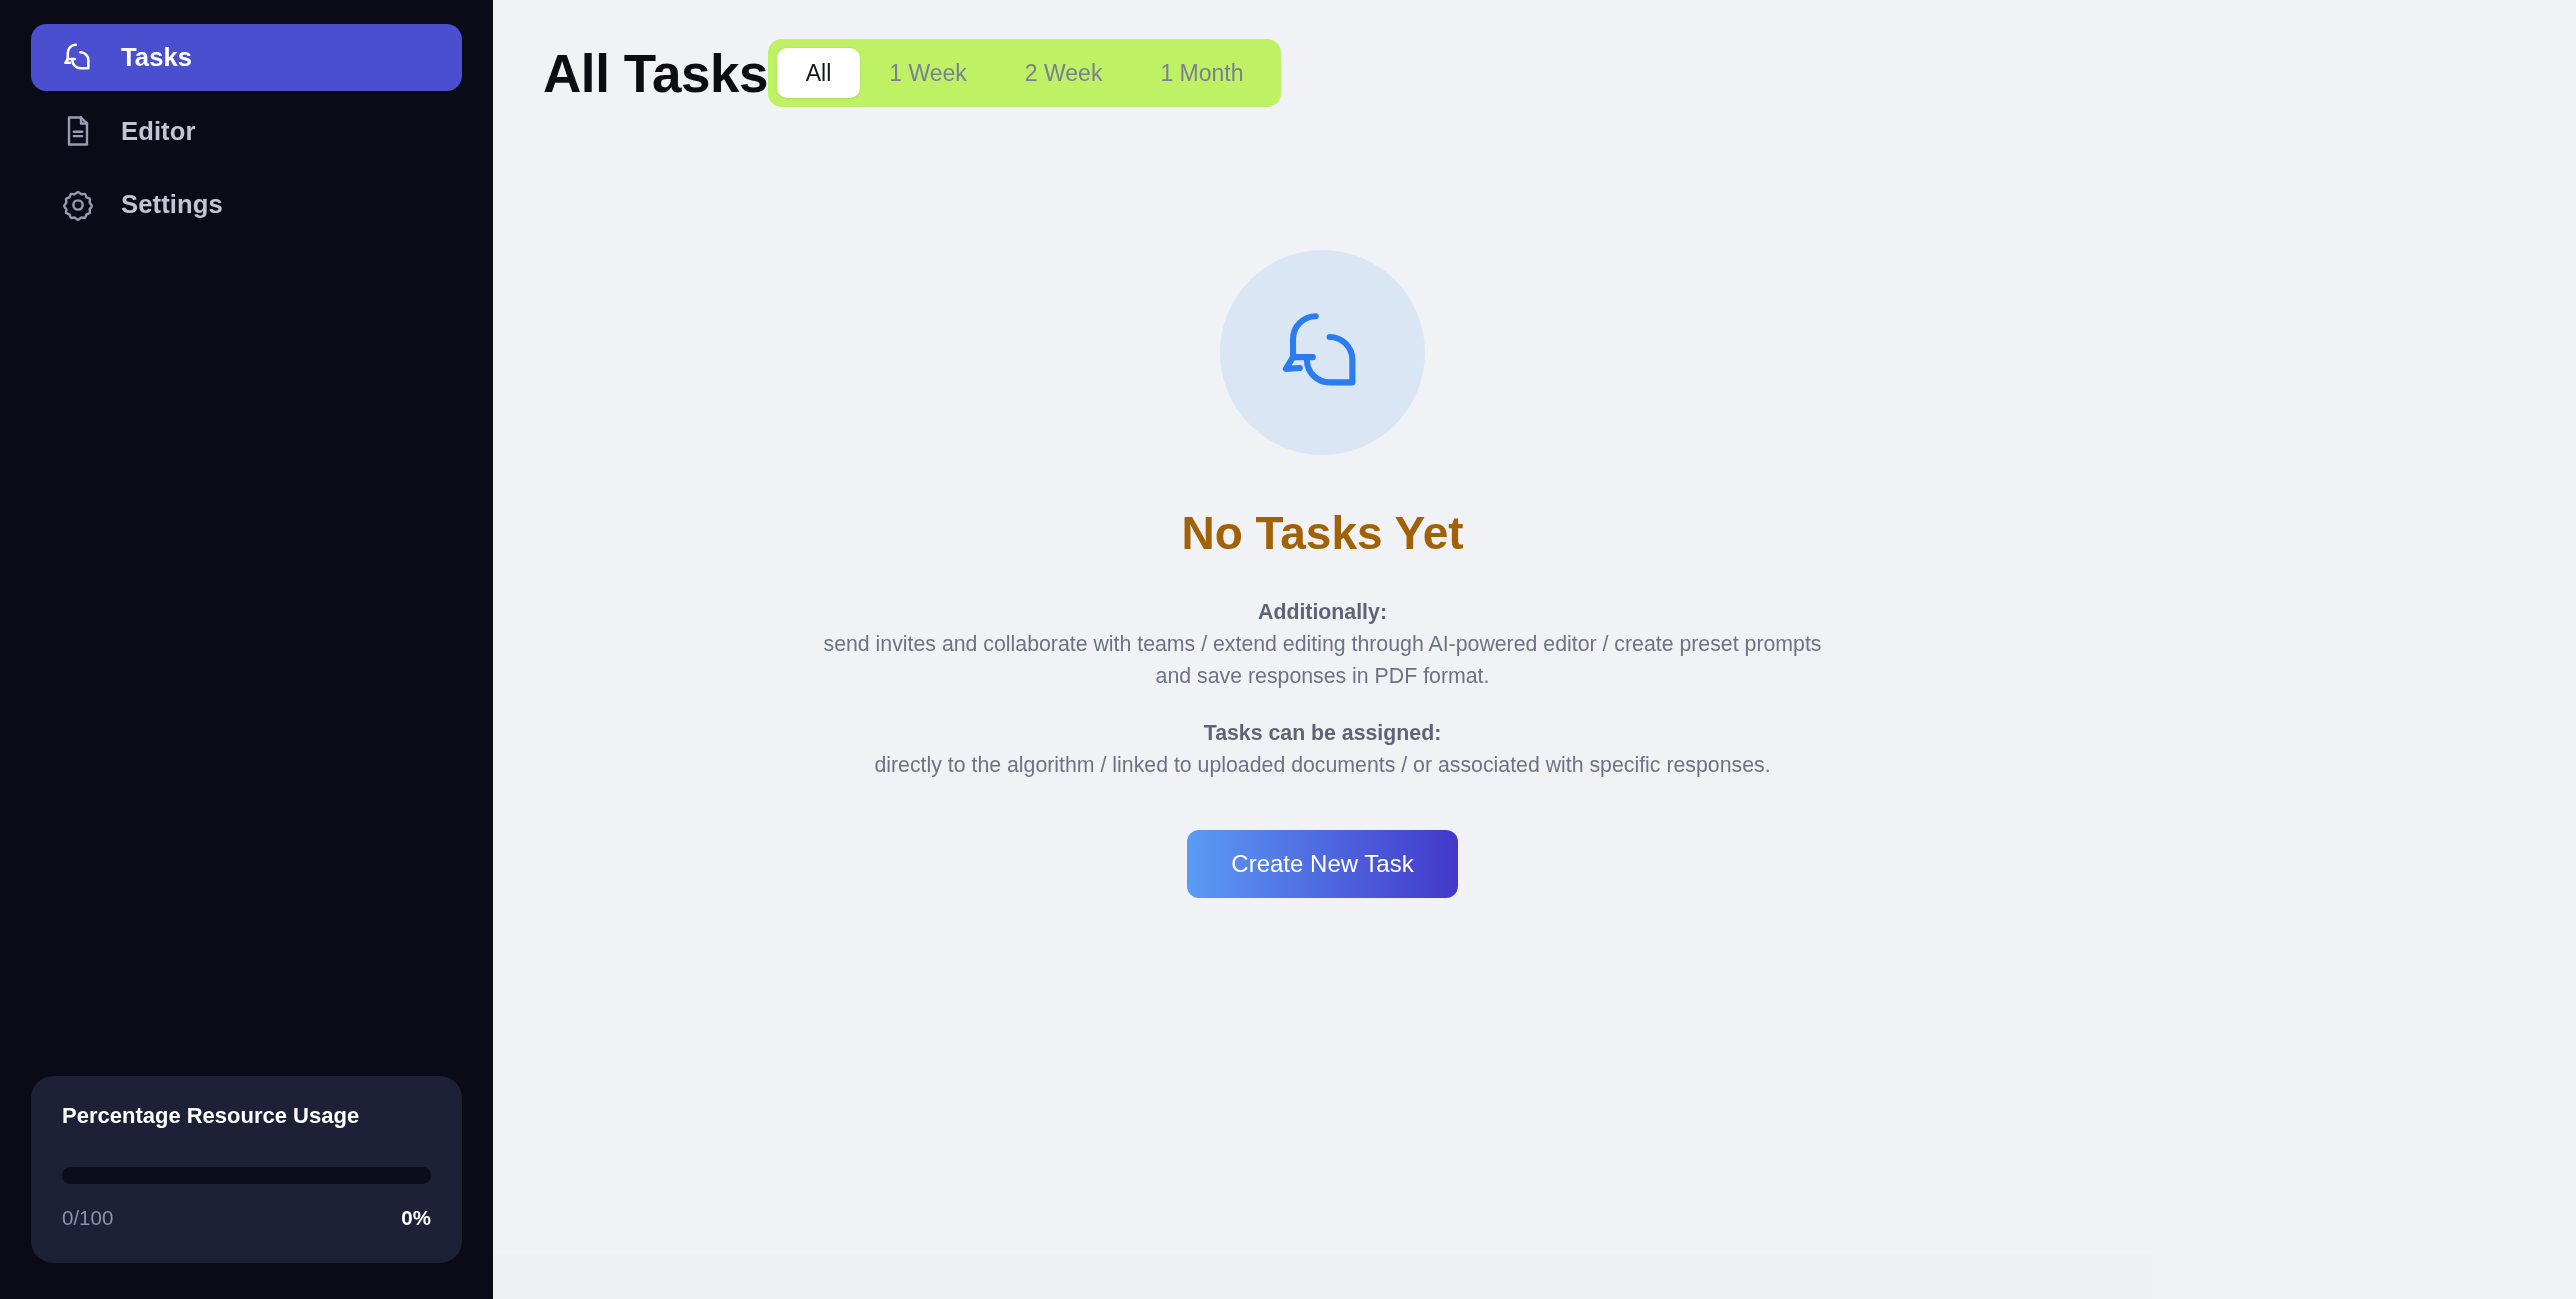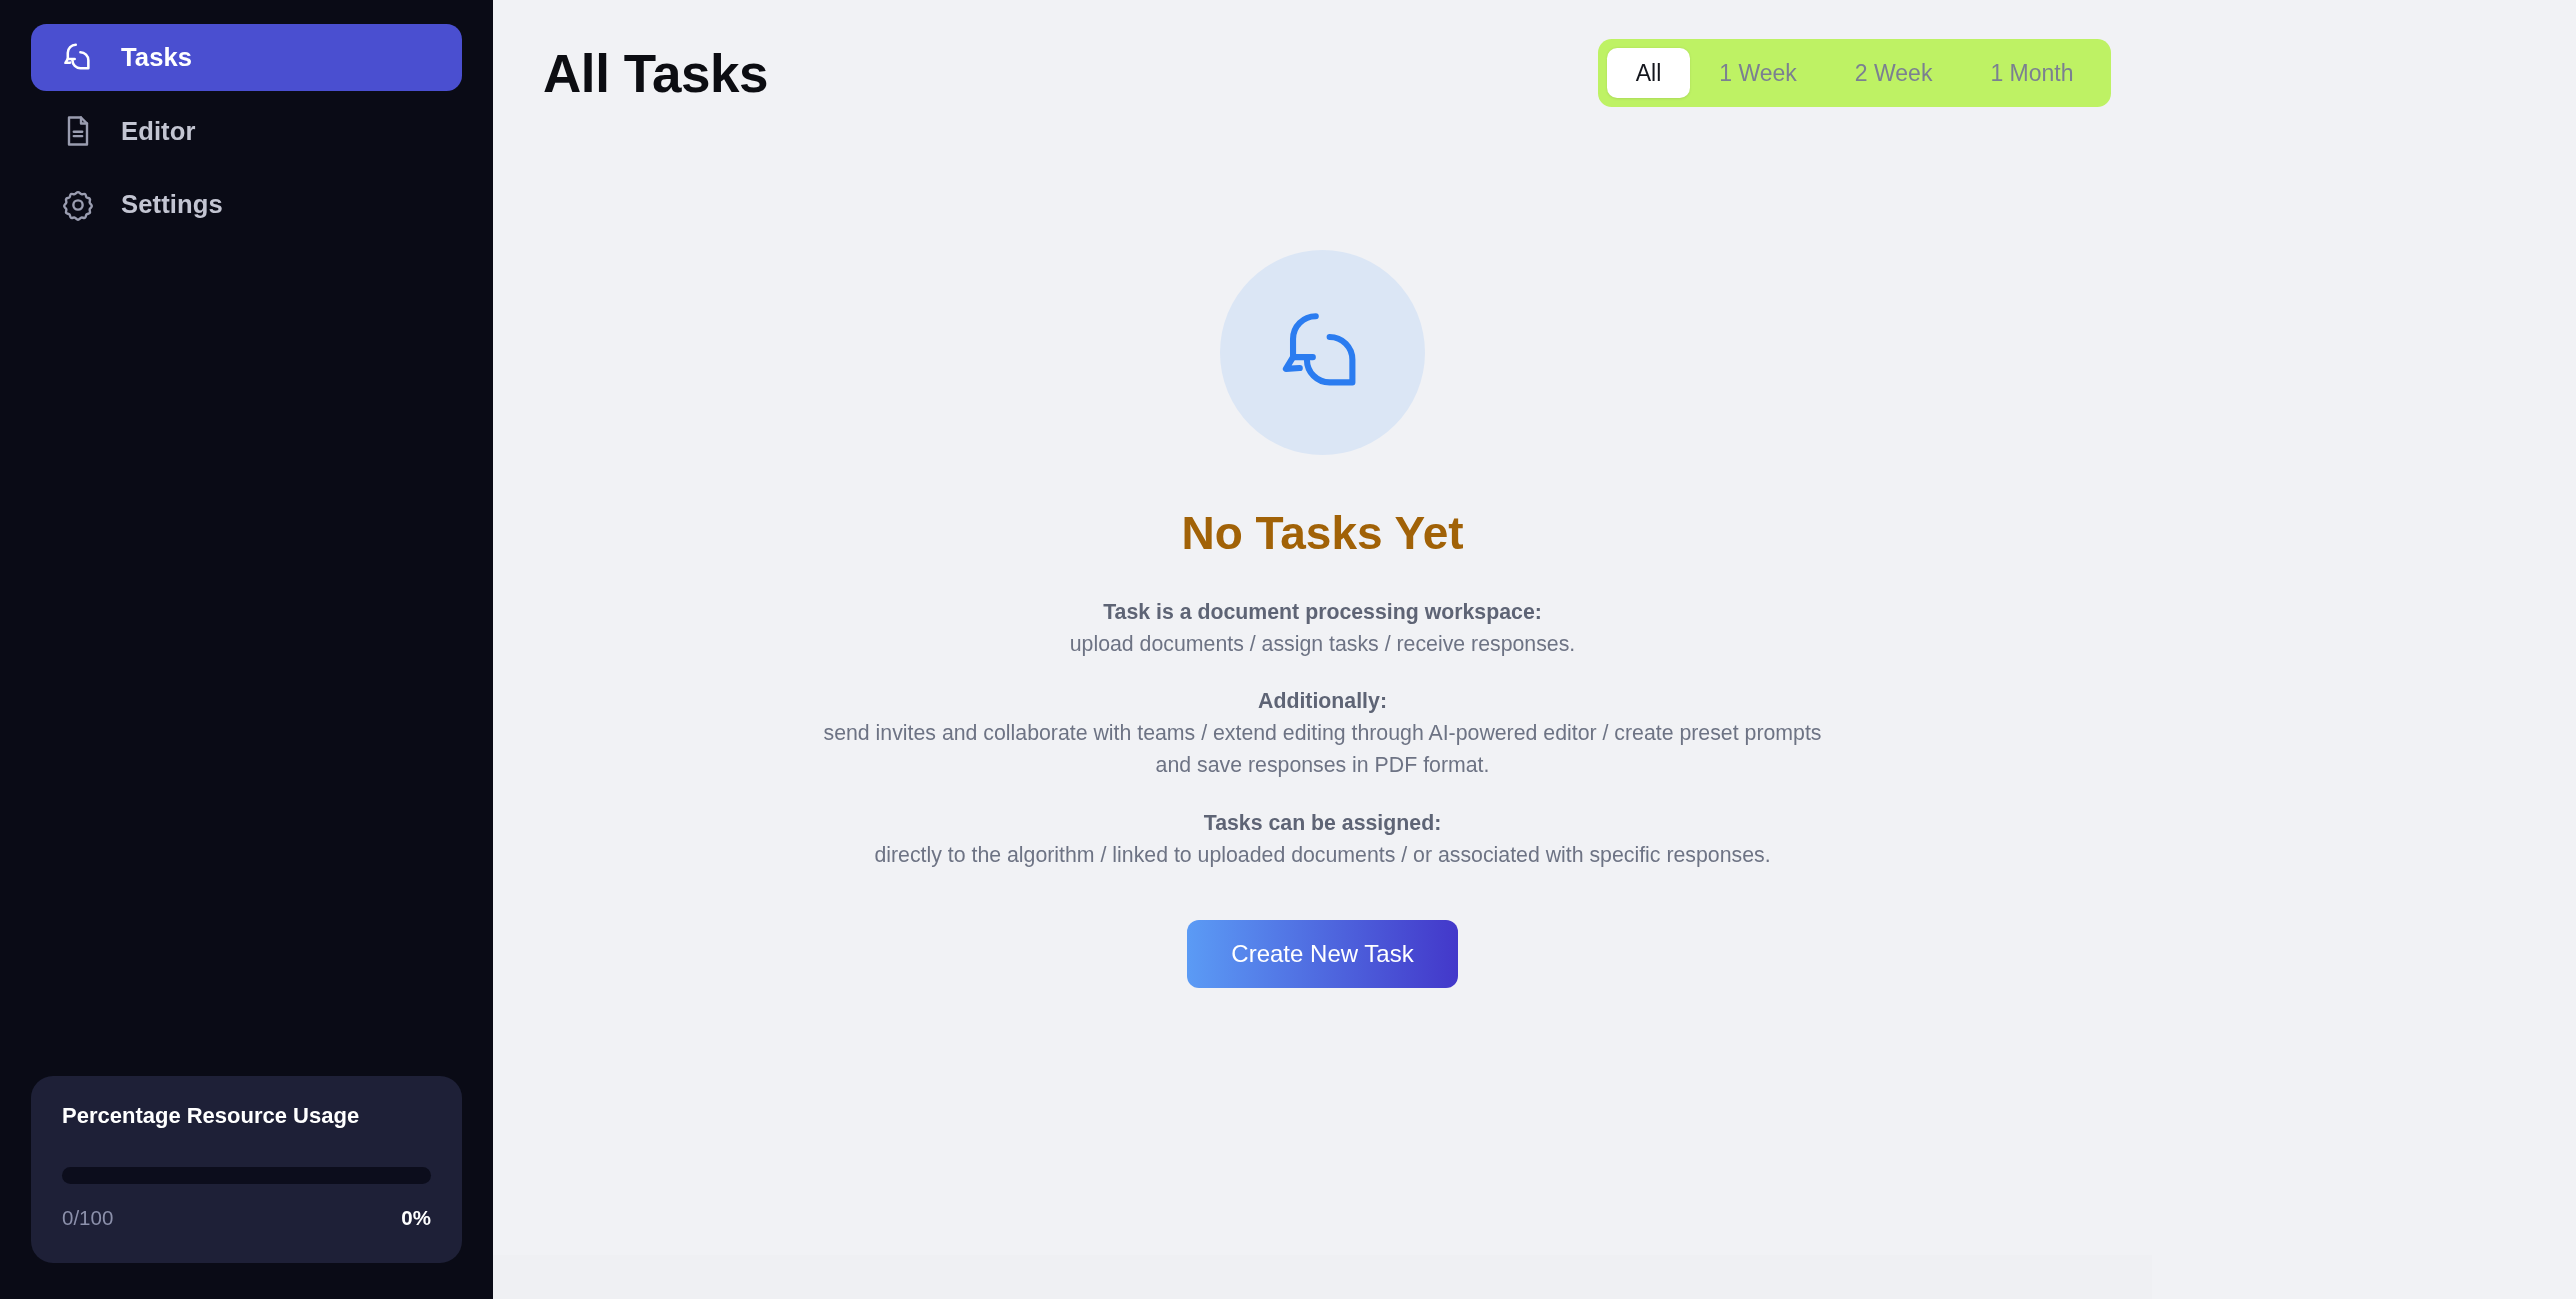--- a/index.html
+++ b/index.html
@@ -72,21 +72,21 @@
     flex:1 1 auto; position:relative;
     background:#f1f2f5;
     height:1299px;
     display:flex; flex-direction:column;
   }
   .main-bottom-strip {
     position:absolute; left:0; right:0; bottom:0; height:44px;
     background:#eff0f3;
   }
   .topbar {
-    display:flex; align-items:center; justify-content:space-between;
+    display:flex; align-items:center; 
     padding:38px 41px 0 50px;
     height:108px;
     flex:0 0 auto;
   }
   .page-title {
     font-size:53px; font-weight:bold; color:#0c0d12; letter-spacing:-0.4px;
     line-height:1;
   }
   .filters {
     display:flex; align-items:center; gap:0;
@@ -225,24 +225,20 @@
             <path d="M5 13.1 3.3 15.9l3.3-.2"></path>
             <path d="M13.7 8.3a5.4 5.4 0 0 1 5.4 5.4v5.4h-5.4a5.4 5.4 0 0 1-5.4-5.4"></path>
           </svg>
         </span>
       </div>
 
       <h2 class="empty-title">No Tasks Yet</h2>
 
       <div class="empty-body">
 
-        <div class="para">
-          <div class="para-head">Task is a document processing workspace:</div>
-          <div class="para-text">upload documents / assign tasks / receive responses.</div>
-        </div>
 
         <div class="para">
           <div class="para-head">Additionally:</div>
           <div class="para-text">send invites and collaborate with teams / extend editing through AI-powered editor / create preset prompts and save responses in PDF format.</div>
         </div>
 
         <div class="para">
           <div class="para-head">Tasks can be assigned:</div>
           <div class="para-text">directly to the algorithm / linked to uploaded documents / or associated with specific responses.</div>
         </div>

